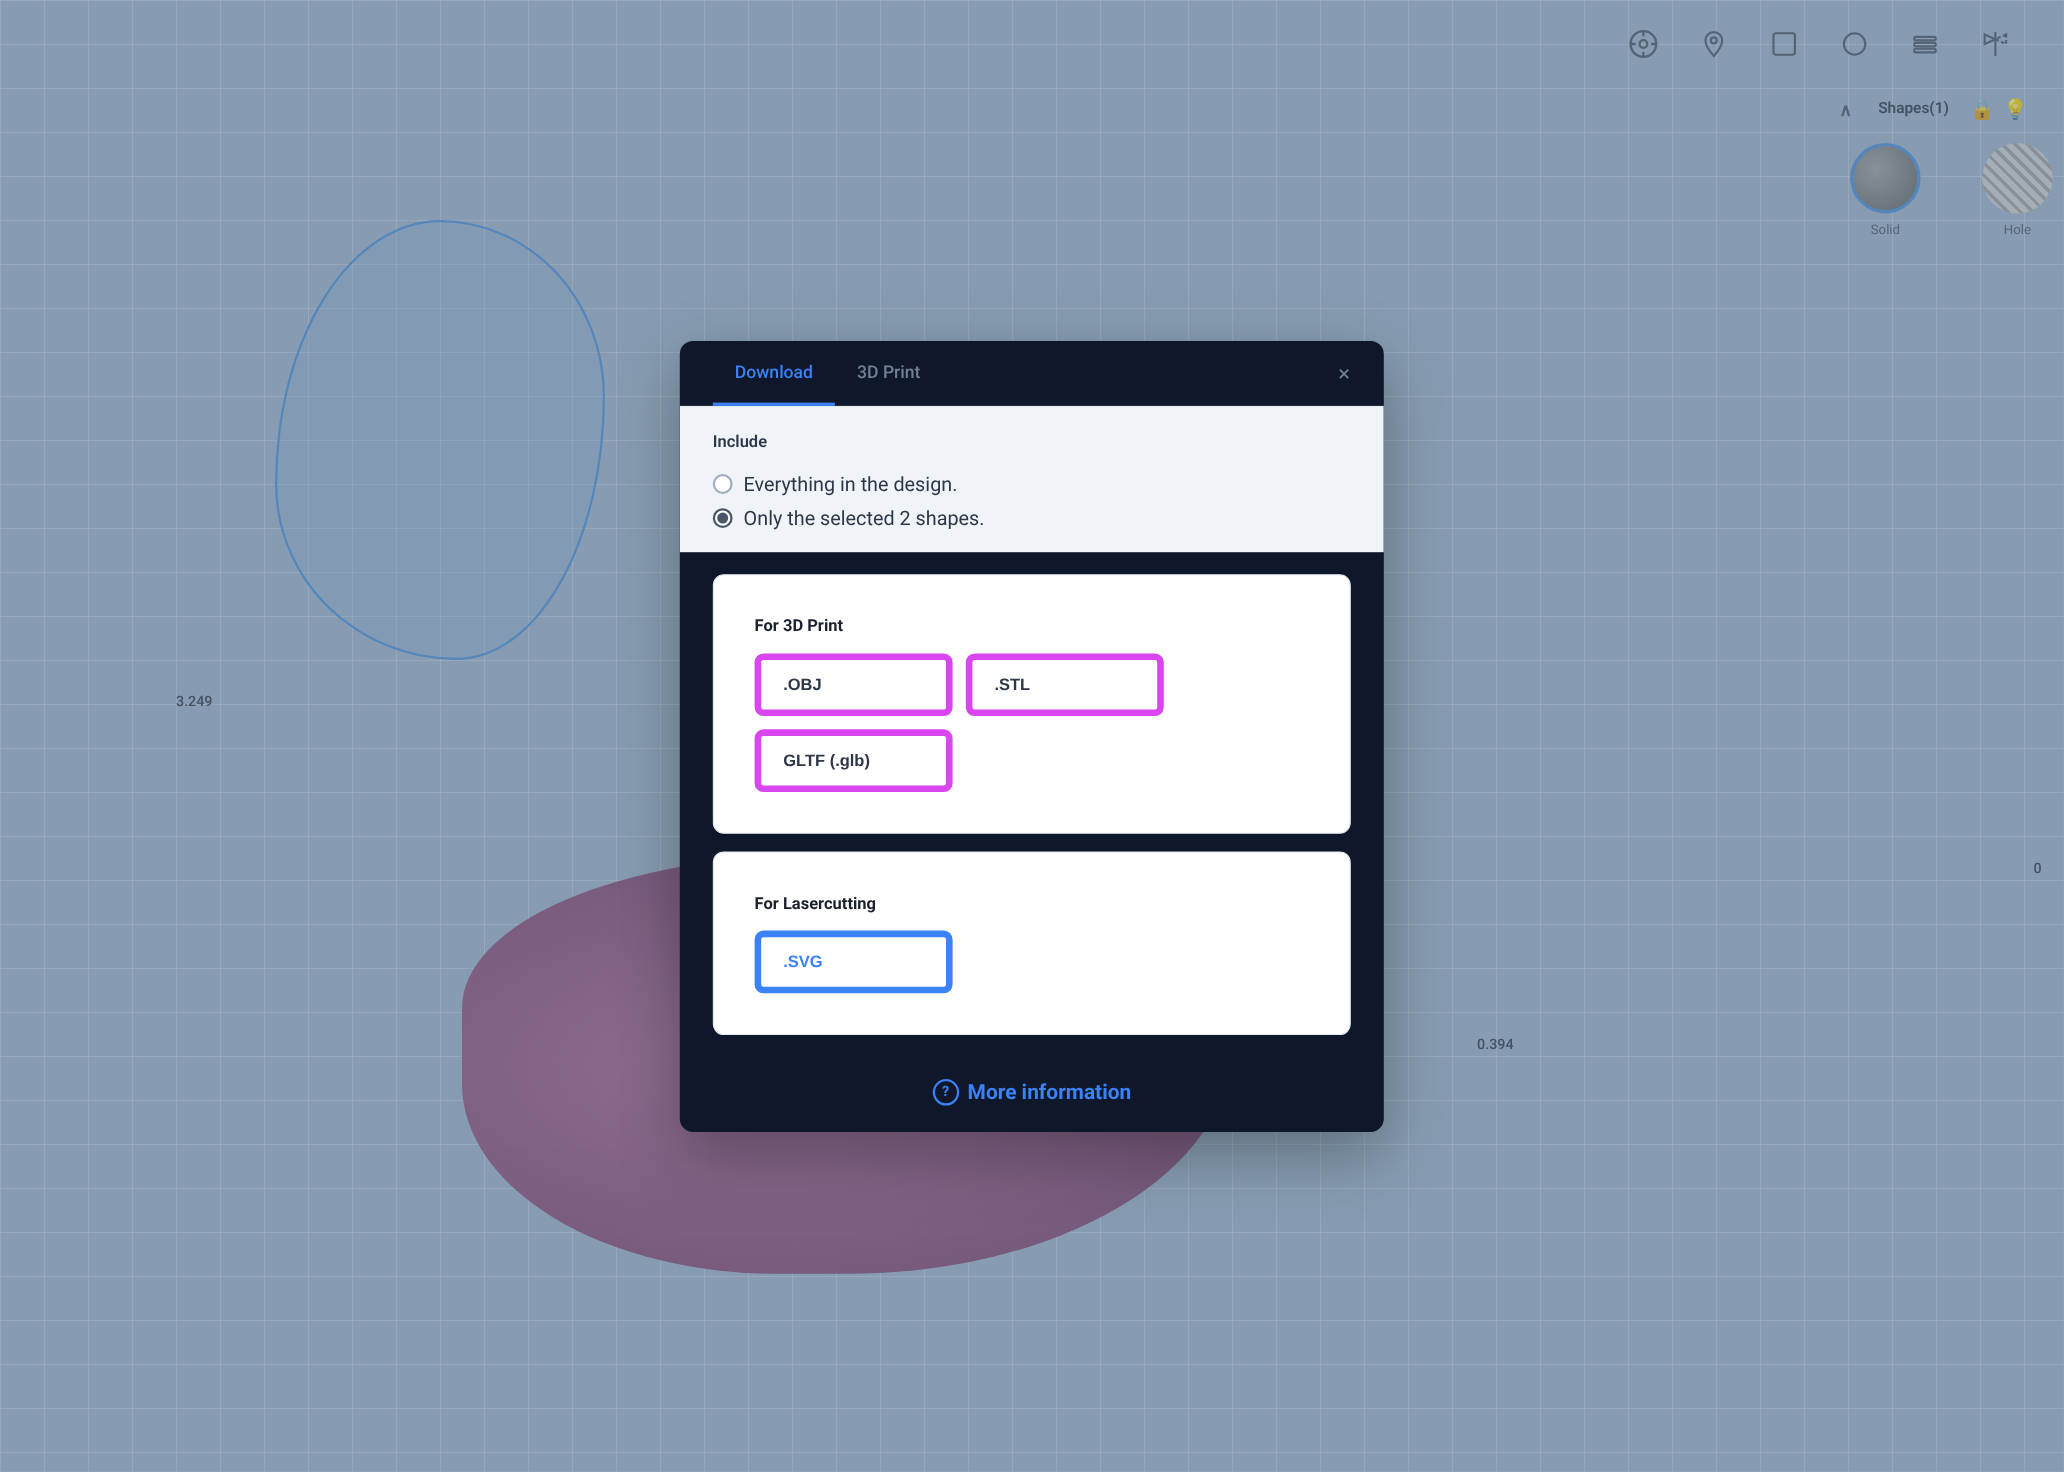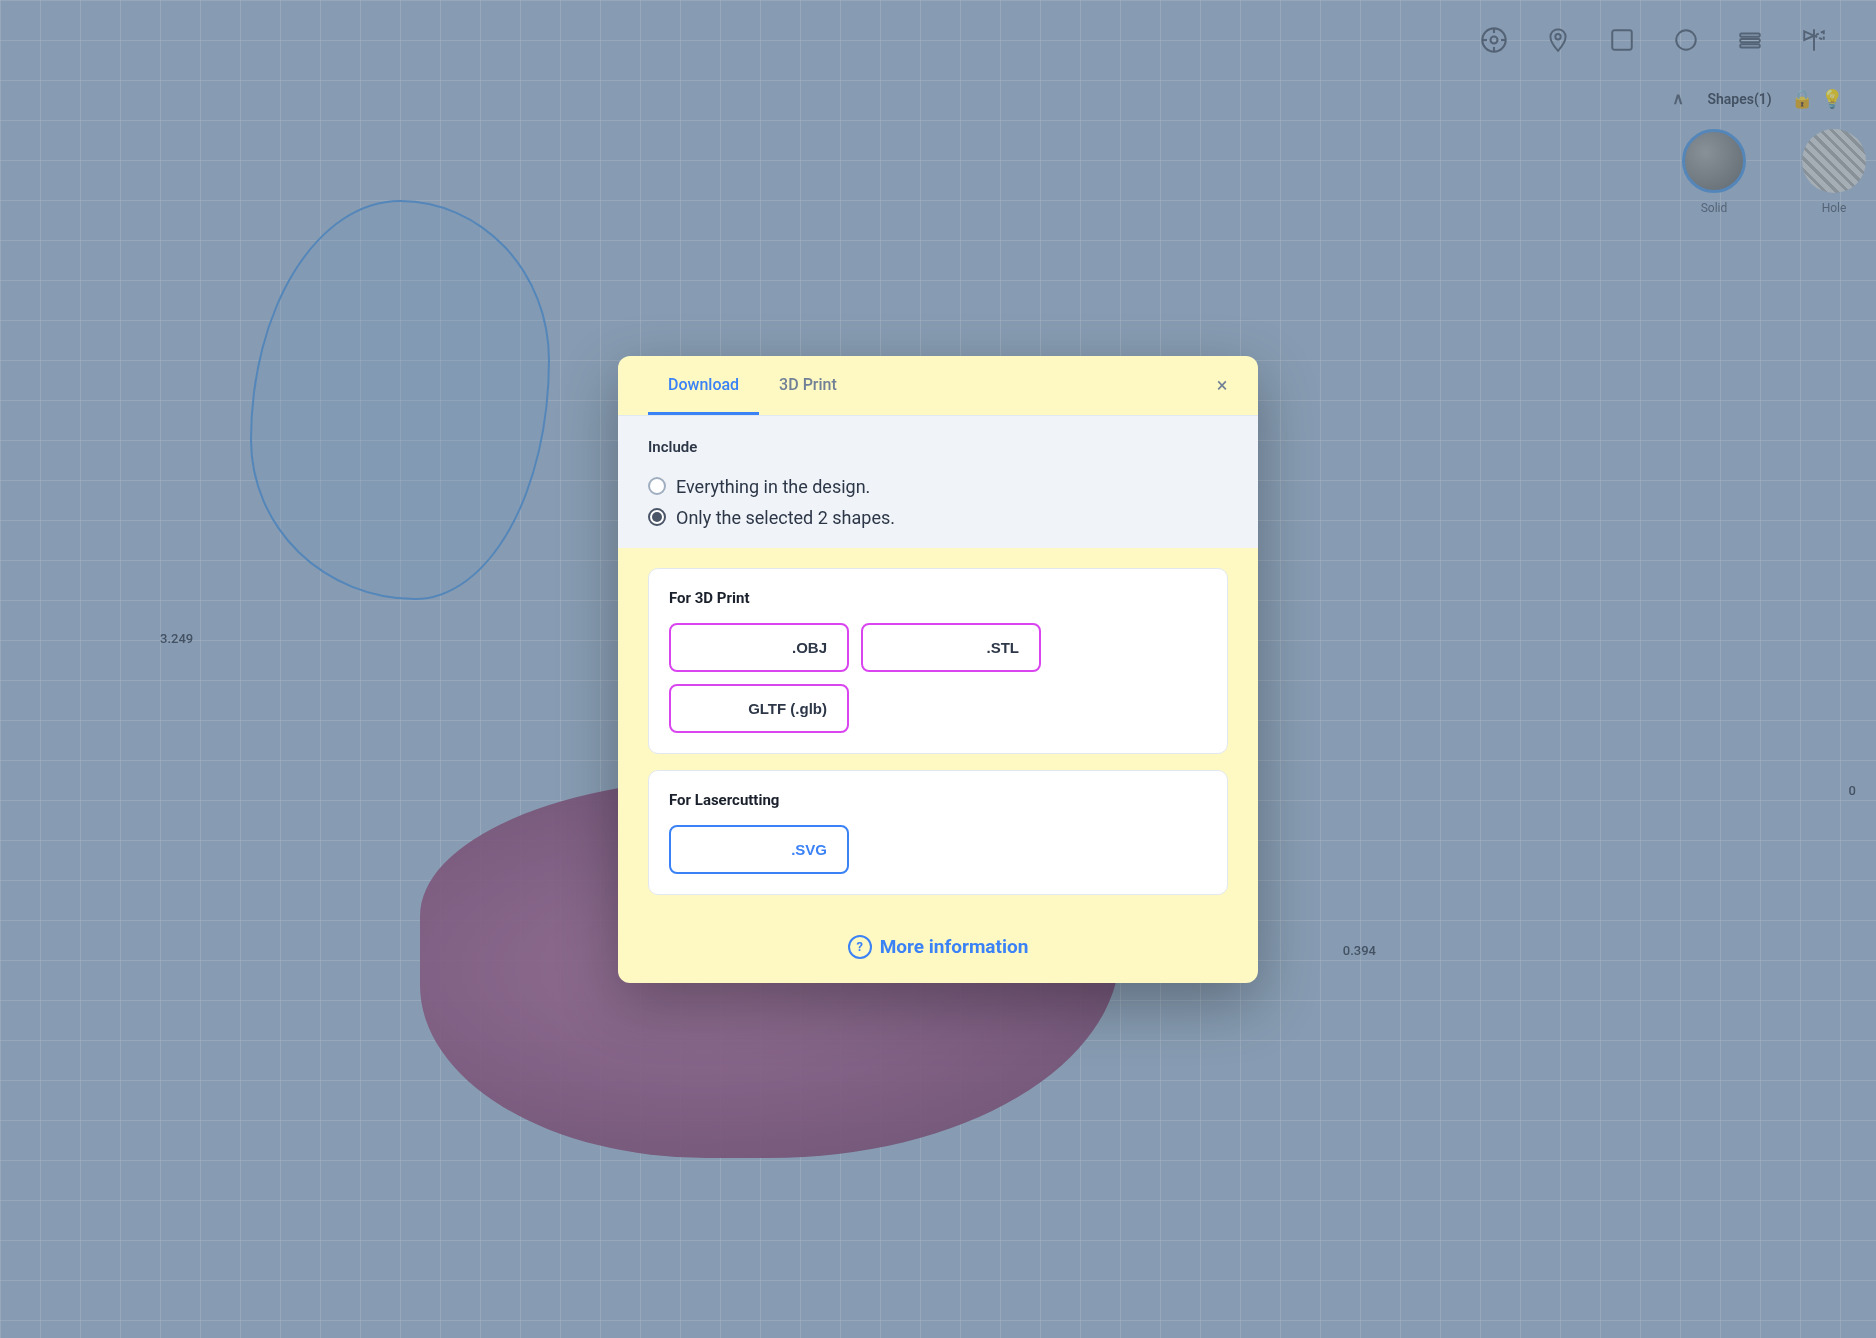--- a/index.html
+++ b/index.html
@@ -155,21 +155,21 @@
       position: absolute;
       inset: 0;
       background: rgba(100, 120, 140, 0.4);
       display: flex;
       align-items: center;
       justify-content: center;
     }
 
     
     .modal {
-      background: #fef9c3;
+      background: #0f172a;
       border-radius: 12px;
       width: 640px;
       box-shadow: 0 20px 60px rgba(0,0,0,0.3);
       overflow: hidden;
     }
 
     
     .modal-header {
       display: flex;
       align-items: center;
@@ -283,47 +283,47 @@
       display: flex;
       flex-direction: column;
       gap: 16px;
     }
 
     
     .format-section {
       background: #ffffff;
       border: 1px solid #e2e8f0;
       border-radius: 10px;
-      padding: 20px;
+      padding: 37px;
     }
 
     .format-section-title {
       font-size: 15px;
       font-weight: 700;
       color: #1a202c;
       margin-bottom: 16px;
     }
 
     .format-buttons {
       display: flex;
       flex-wrap: wrap;
       gap: 12px;
     }
 
     .format-btn {
-      border: 2px solid #d946ef;
+      border: 6px solid #d946ef;
       border-radius: 8px;
       padding: 14px 20px;
       font-size: 15px;
       font-weight: 600;
       color: #2d3748;
       background: white;
       cursor: pointer;
       min-width: 180px;
-      text-align: right;
+      text-align: left;
     }
 
     .format-btn.blue-text {
       color: #3b82f6;
       border-color: #3b82f6;
     }
 
     
     .modal-footer {
       padding: 16px 30px 24px;

